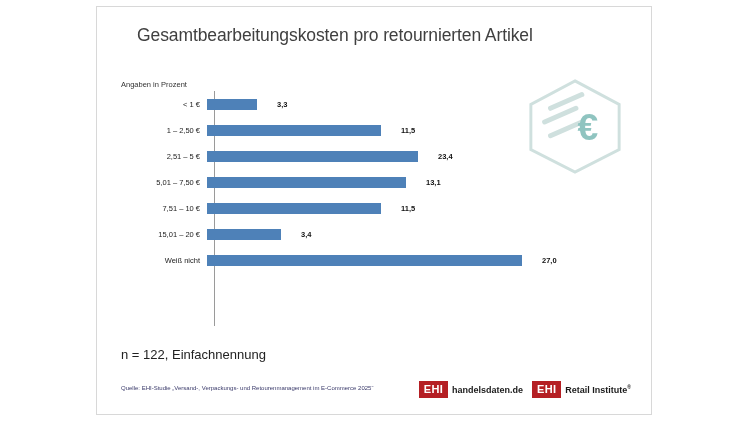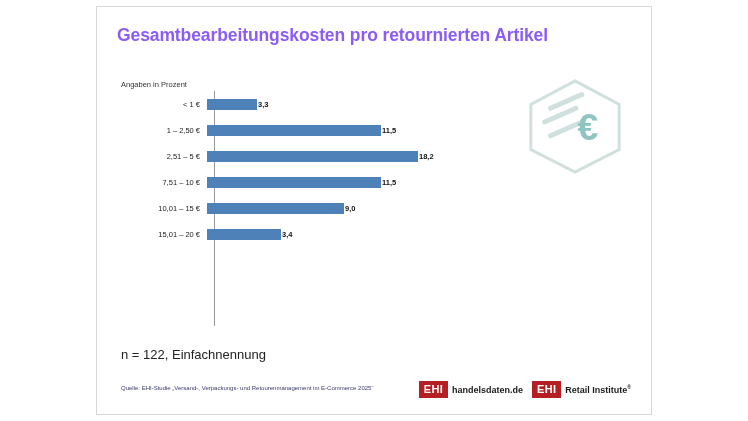--- a/index.html
+++ b/index.html
@@ -24,25 +24,25 @@
     left: 96px;
     top: 6px;
     width: 556px;
     height: 409px;
     background: #ffffff;
     border: 1px solid #d8d8d8;
     box-sizing: border-box;
   }
   .chart-title {
     position: absolute;
-    left: 20px;
+    left: 40px;
     top: 18px;
     font-size: 17.5px;
-    font-weight: bold;
-    color: #8b5cf6;
+    font-weight: normal;
+    color: #404040;
     letter-spacing: -0.1px;
   }
   .subtitle {
     position: absolute;
     left: 24px;
     top: 73px;
     font-size: 7.5px;
     color: #333333;
   }
   .plot {
@@ -81,21 +81,21 @@
     align-items: center;
   }
   .bar {
     height: 11px;
     background: #4e81b8;
   }
   .bar-value {
     font-size: 7.5px;
     font-weight: bold;
     color: #111111;
-    margin-left: 1px;
+    margin-left: 20px;
     white-space: nowrap;
   }
   .axis-line {
     position: absolute;
     left: 93px;
     top: 4px;
     width: 1px;
     height: 235px;
     background: #9a9a9a;
   }
@@ -187,50 +187,57 @@
           <div class="bar-area">
             <div class="bar" style="width:174px"></div>
             <div class="bar-value">11,5</div>
           </div>
         </div>
 
         <div class="row">
           <div class="row-label">2,51 – 5 €</div>
           <div class="bar-area">
             <div class="bar" style="width:211px"></div>
-            <div class="bar-value">18,2</div>
-          </div>
-        </div>
-
+            <div class="bar-value">23,4</div>
+          </div>
+        </div>
+
+        <div class="row">
+          <div class="row-label">5,01 – 7,50 €</div>
+          <div class="bar-area">
+            <div class="bar" style="width:199px"></div>
+            <div class="bar-value">13,1</div>
+          </div>
+        </div>
 
         <div class="row">
           <div class="row-label">7,51 – 10 €</div>
           <div class="bar-area">
             <div class="bar" style="width:174px"></div>
             <div class="bar-value">11,5</div>
           </div>
         </div>
 
-        <div class="row">
-          <div class="row-label">10,01 – 15 €</div>
-          <div class="bar-area">
-            <div class="bar" style="width:137px"></div>
-            <div class="bar-value">9,0</div>
-          </div>
-        </div>
 
         <div class="row">
           <div class="row-label">15,01 – 20 €</div>
           <div class="bar-area">
             <div class="bar" style="width:74px"></div>
             <div class="bar-value">3,4</div>
           </div>
         </div>
 
 
+        <div class="row">
+          <div class="row-label">Weiß nicht</div>
+          <div class="bar-area">
+            <div class="bar" style="width:315px"></div>
+            <div class="bar-value">27,0</div>
+          </div>
+        </div>
 
       </div>
     </div>
 
     <div class="note">n = 122, Einfachnennung</div>
     <div class="source">Quelle: EHI-Studie „Versand-, Verpackungs- und Retourenmanagement im E-Commerce 2025“</div>
 
     <div class="logos">
       <div class="logo">
         <span class="logo-mark">EHI</span>

